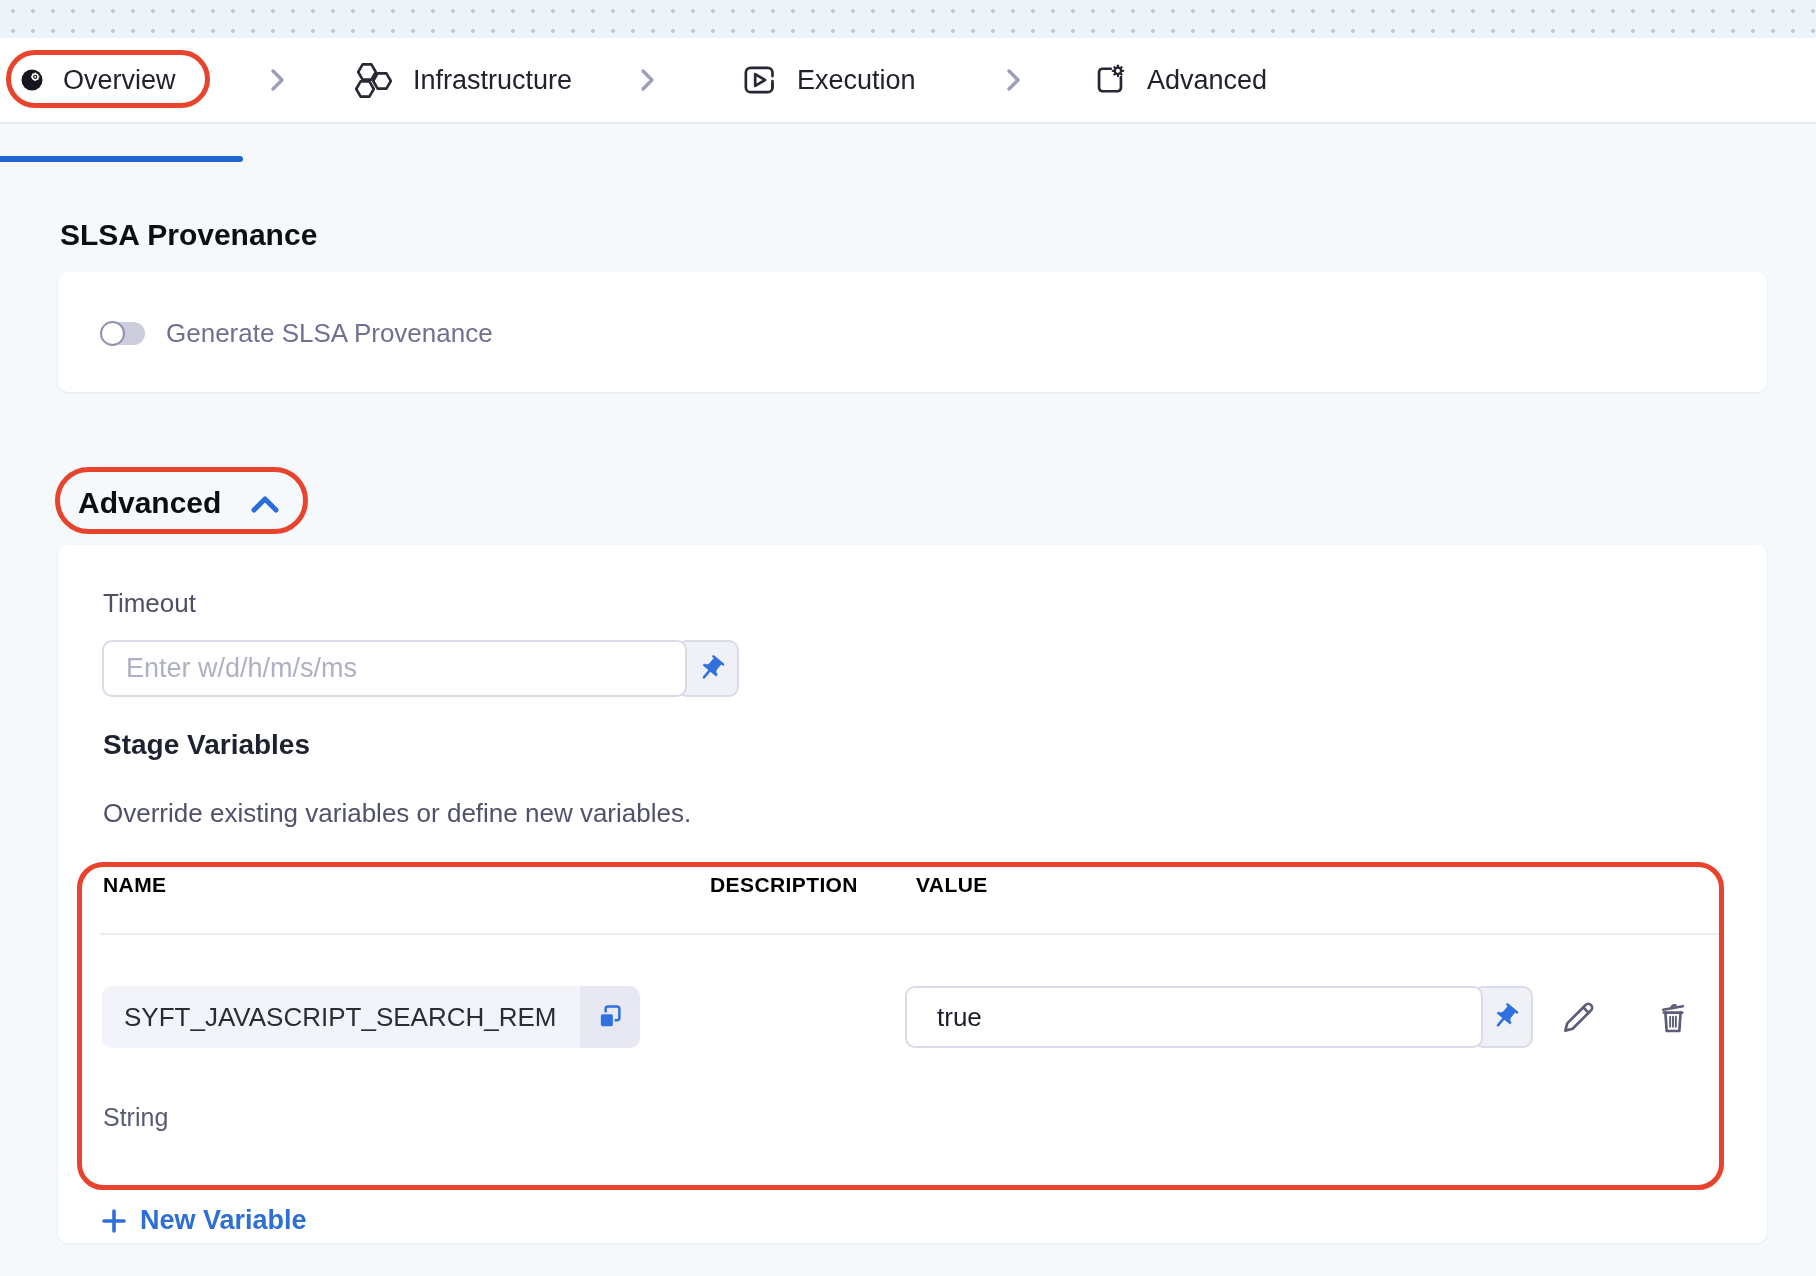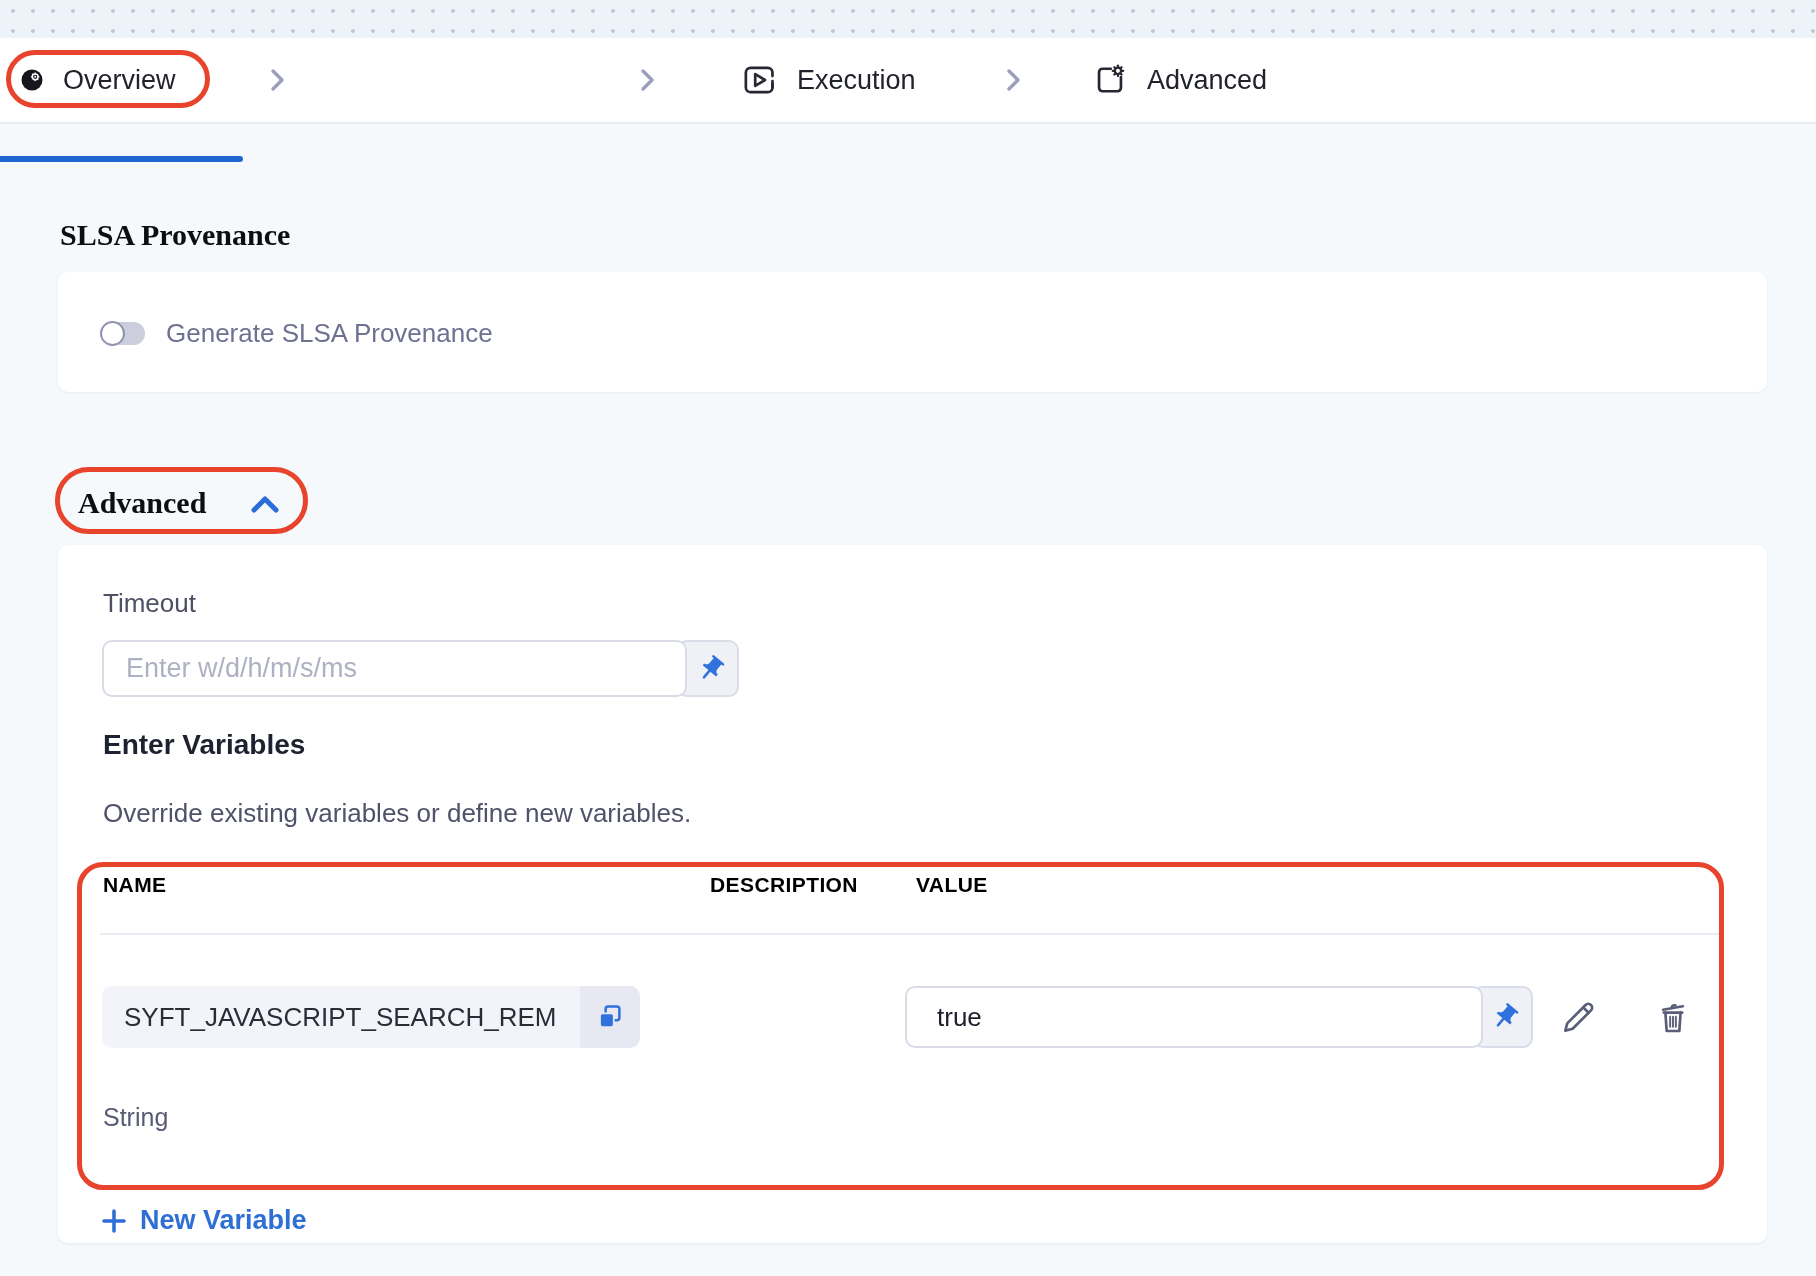--- a/index.html
+++ b/index.html
@@ -35,21 +35,21 @@
     left:0;top:118px;width:243px;height:6px;background:#2066d1;border-radius:0 3px 3px 0;
   }
 
   
   .annotation{border:5px solid #e8432c;box-sizing:border-box;pointer-events:none;background:transparent;}
   .annot-oval-overview{left:6px;top:50px;width:204px;height:58px;border-radius:30px;}
   .annot-oval-advanced{left:55px;top:467px;width:253px;height:67px;border-radius:34px;}
   .annot-rect-table{left:77px;top:862px;width:1647px;height:328px;border-radius:26px;}
 
   
-  .section-heading{font-size:30px;font-weight:700;color:#0d0e12;white-space:nowrap;font-family:Liberation Serif, serif;}
+  .section-heading{font-size:30px;font-weight:700;color:#0d0e12;white-space:nowrap;}
 
   
   .card{
     background:#ffffff;border-radius:10px;
     box-shadow:0 1px 3px rgba(40,41,61,.07);
   }
   .card1{left:58px;top:272px;width:1709px;height:120px;}
   .card2{left:58px;top:545px;width:1709px;height:698px;}
 
   
@@ -142,20 +142,30 @@
     </span>
     <span class="tab-label">Overview</span>
   </div>
 
   <div class="tab-sep" style="left:262px;">
     <svg width="30" height="30" viewBox="0 0 30 30">
         <path d="M11 6l9 9-9 9" fill="none" stroke="#9aa0bb" stroke-width="3.4" stroke-linecap="round" stroke-linejoin="round"></path>
       </svg>
   </div>
 
+  <div class="tab" style="left:352px;">
+    <span>
+      <svg width="42" height="40" viewBox="0 0 42 40" fill="none" stroke="#262833" stroke-width="2.6" stroke-linejoin="round">
+        <polygon points="23.8,12 19.4,19.6 10.6,19.6 6.2,12 10.6,4.4 19.4,4.4"></polygon>
+        <polygon points="21.8,29 17.4,36.6 8.6,36.6 4.2,29 8.6,21.4 17.4,21.4"></polygon>
+        <polygon points="38.8,21 34.4,28.6 25.6,28.6 21.2,21 25.6,13.4 34.4,13.4"></polygon>
+      </svg>
+    </span>
+    <span class="tab-label">Infrastructure</span>
+  </div>
 
   <div class="tab-sep" style="left:632px;">
     <svg width="30" height="30" viewBox="0 0 30 30">
         <path d="M11 6l9 9-9 9" fill="none" stroke="#9aa0bb" stroke-width="3.4" stroke-linecap="round" stroke-linejoin="round"></path>
       </svg>
   </div>
 
   <div class="tab" style="left:740px;">
     <span>
       <svg width="38" height="38" viewBox="0 0 24 24" fill="none" stroke="#262833" stroke-width="1.7" stroke-linejoin="round" stroke-linecap="round">
@@ -222,21 +232,21 @@
   <div class="pin-seg" style="left:575px;width:62px;">
     <span>
       <svg width="30" height="30" viewBox="0 0 24 24">
         <path transform="rotate(40 12 12)" fill="#2f72dd" d="M16 9V4h1a1 1 0 000-2H7a1 1 0 000 2h1v5c0 1.66-1.34 3-3 3v2h5.97v7l1 1 1-1v-7H19v-2c-1.66 0-3-1.34-3-3z"></path>
       </svg>
     </span>
   </div>
   <input class="text-input" style="width: 585px;" placeholder="Enter w/d/h/m/s/ms">
 </div>
 
-<div class="abs subheading" style="left:103px;top:729px;">Enter Variables</div>
+<div class="abs subheading" style="left:103px;top:729px;">Stage Variables</div>
 <div class="abs desc-text" style="left:103px;top:798px;">Override existing variables or define new variables.</div>
 
 <div class="abs col-header" style="left:103px;top:873px;">NAME</div>
 <div class="abs col-header" style="left:710px;top:873px;">DESCRIPTION</div>
 <div class="abs col-header" style="left:916px;top:873px;">VALUE</div>
 <div class="abs table-divider"></div>
 
 <div class="abs name-group">
   <div class="name-pill">
     <span>SYFT_JAVASCRIPT_SEARCH_REM</span>

